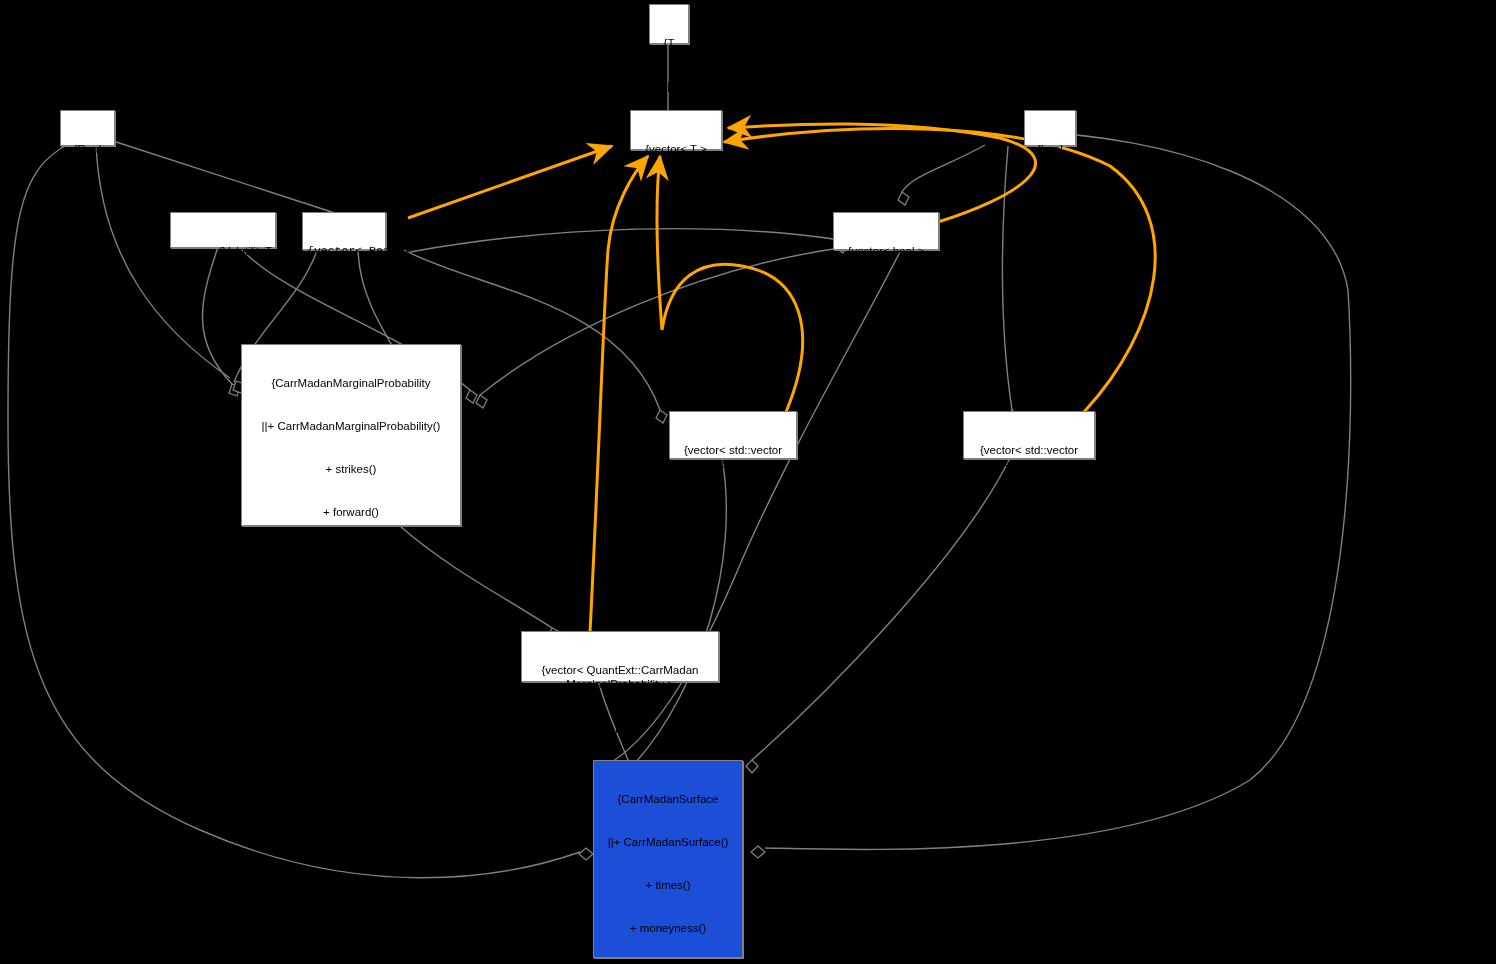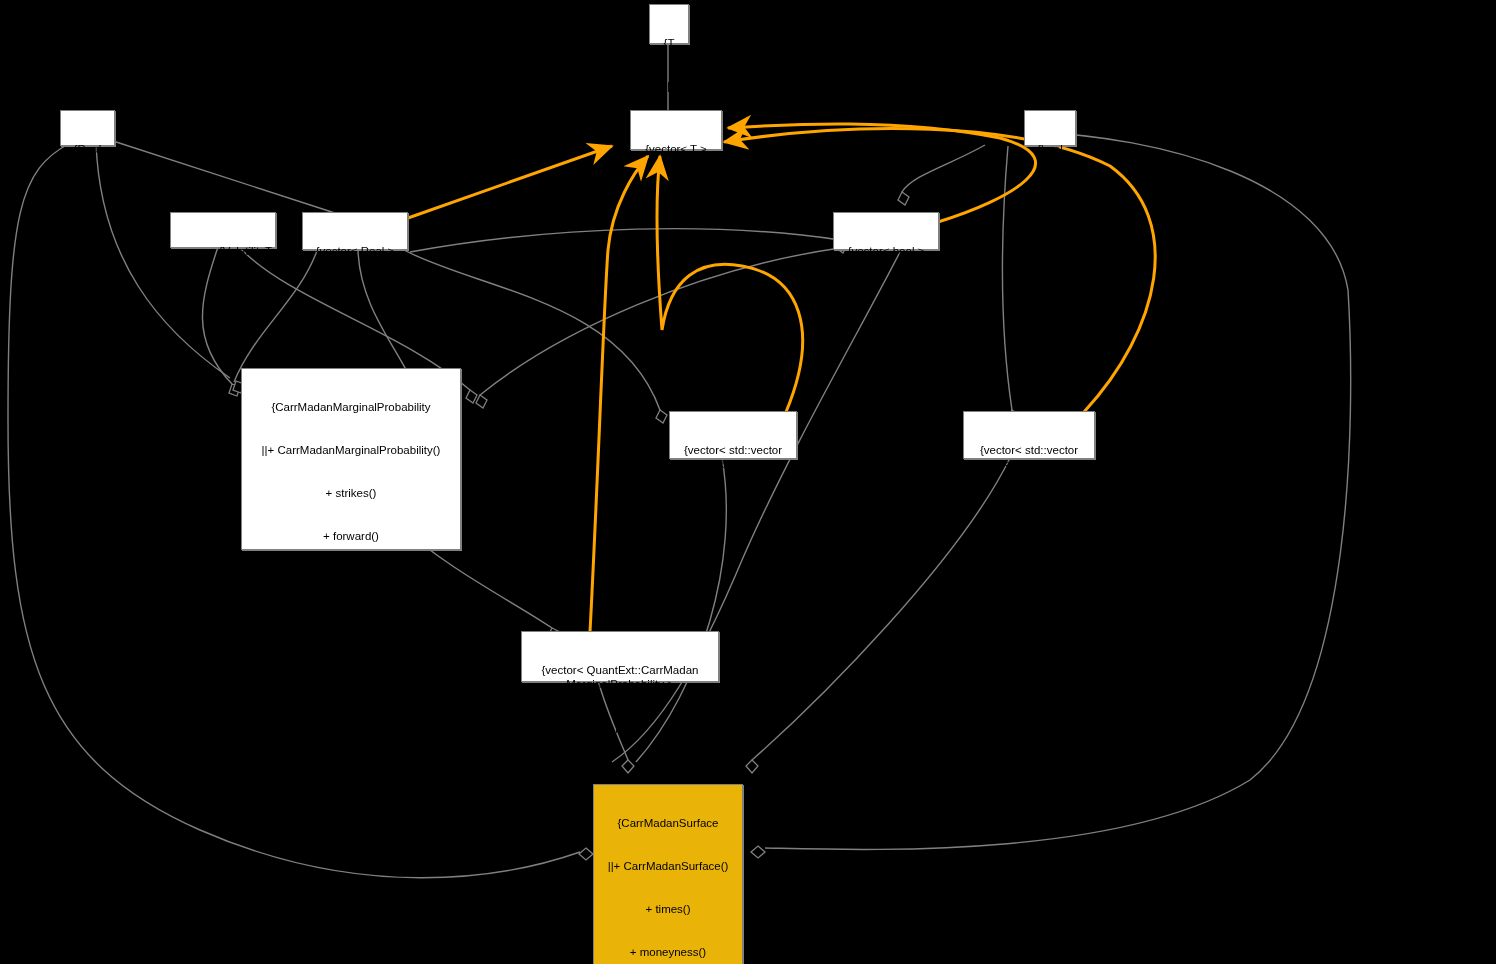--- a/index.html
+++ b/index.html
@@ -30,25 +30,24 @@
     box-shadow: 1px 1px 0 #808080;
     color: #000000;
     font-size: 11.5px;
     line-height: 14.4px;
     text-align: center;
     white-space: pre;
     padding: 2px 4px;
     z-index: 5;
   }
   .node.filled {
-    background: #eab308;
+    background: #1d4ed8;
   }
   .node.leftalign {
     text-align: left;
-    margin-top: 24px;
   }
   .node .ttl {
     display: block;
     text-align: center;
   }
   .node .mem {
     display: block;
     text-align: center;
   }
   .node .close {
@@ -161,21 +160,21 @@
   <div class="node" style="left:978px; top:110px; width:52px; height:36px;margin-left:46px;">
     <span class="ttl">{bool</span>
     <span class="close">||}</span>
   </div>
 
   <div class="node" style="left:170px; top:212px; width:106px; height:36px;padding-left:48px;">
     <span class="ttl">{VolatilityType</span>
     <span class="close">||}</span>
   </div>
 
-  <div class="node" style="left:302px; top:212px; width:106px; height:38px;">
+  <div class="node" style="left:302px; top:212px; width:84px; height:38px;font-family:Liberation Mono, monospace;">
     <span class="ttl">{vector&lt; Real &gt;</span>
     <span class="close">||}</span>
   </div>
 
   <div class="node" style="left:833px; top:212px; width:106px; height:38px;">
     <span class="ttl">{vector&lt; bool &gt;</span>
     <span class="close">||}</span>
   </div>
 
   <div class="node" style="left:669px; top:411px; width:128px; height:48px;">

